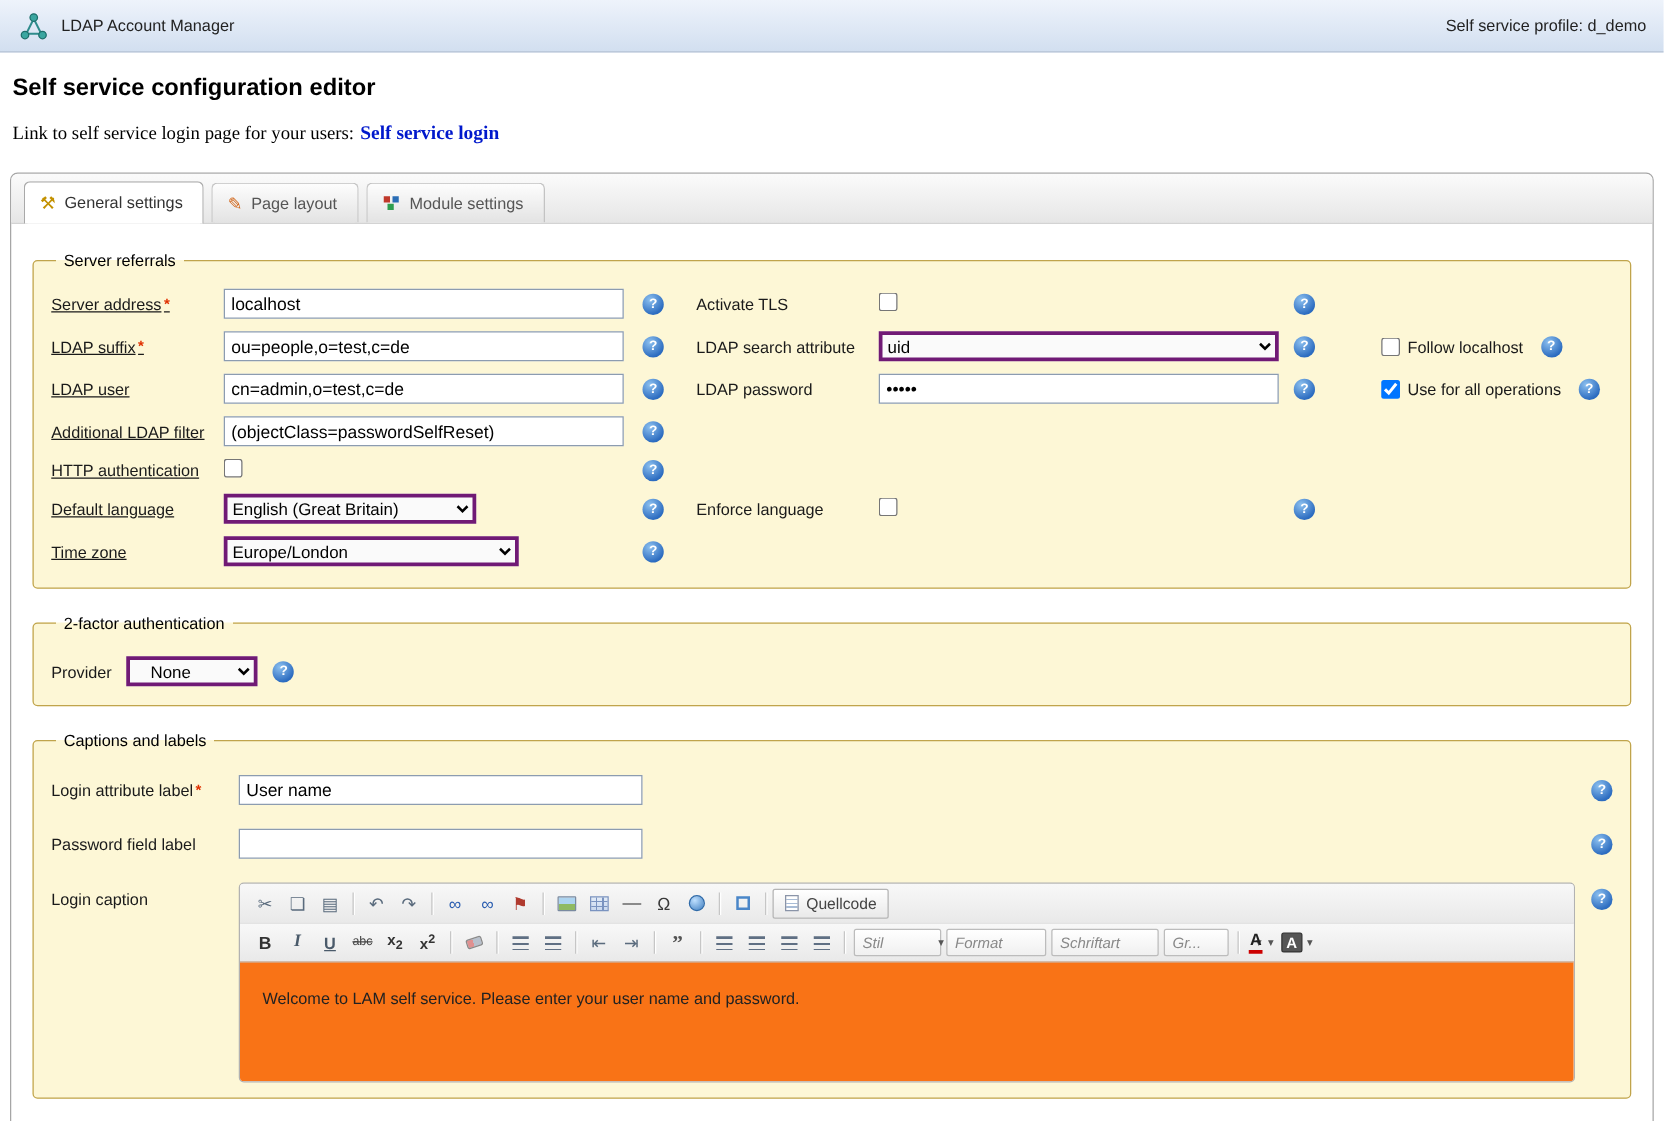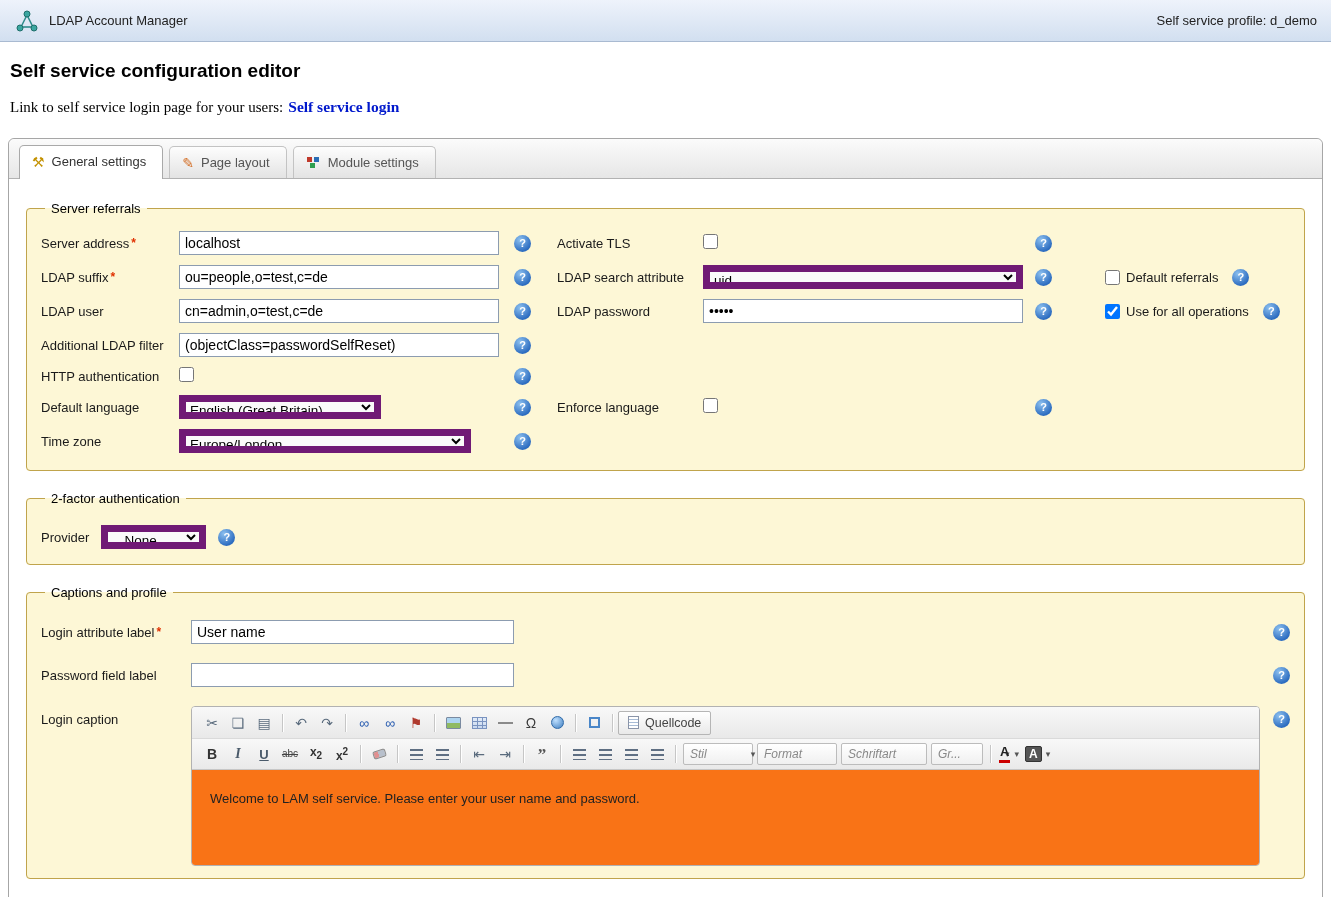--- a/index.html
+++ b/index.html
@@ -36,34 +36,34 @@
 
   .content { padding:22px 17px 30px 17px; }
 
   
   fieldset { border:1px solid #c0a44c; border-radius:4px; background:#fdf7d6;
     padding:10px 14px 12px 14px; margin-bottom:20px; }
   legend { padding:0 6px; margin-left:4px; color:#000; }
 
   
   .row { display:flex; align-items:center; height:34px; }
-  .lbl  { width:138px; flex:none; }
+  .lbl  { width:138px; flex:none;text-decoration:underline; }
   .inp  { width:322px; flex:none; }
   .hlp  { width:56px;  flex:none; padding-left:13px; }
   .lbl2 { width:146px; flex:none; }
   .inp2 { width:322px; flex:none; }
   .hlp2 { width:56px;  flex:none; padding-left:10px; }
   .extra { flex:1; display:flex; align-items:center; padding-left:24px; gap:6px; }
   .extra .help { margin-left:8px; }
 
   .txt { height:24px; width:320px; border:1px solid #8c9cb0; padding:2px 5px;
     font-size:14px; font-family:inherit; color:#000; background:#fff; }
-  select { height:24px; border:7px solid #701a75; font-size:13.5px;
+  select { height:24px; border:3px solid #701a75; font-size:13.5px;
     font-family:inherit; background:#fafafa; color:#000; }
-  .sel-lang { width:202px; } .sel-tz { width:292px; }
+  .sel-lang { width:202px; } .sel-tz { width:236px; }
   .sel-attr { width:320px; } .sel-provider { width:105px;padding-left:12px; }
   .cb { width:15px; height:15px; }
 
   .help { display:inline-block; width:17px; height:17px; border-radius:50%;
     background:radial-gradient(circle at 35% 28%, #8cc0ef, #2c6cc0 72%);
     color:#fff; font-weight:bold; font-size:11px; text-align:center; line-height:17px;
     cursor:pointer; flex:none; }
   .req { color:#e03000; font-weight:bold; margin-left:2px; font-size:12px; vertical-align:top; }
 
   
@@ -188,21 +188,21 @@
 
       <div class="row">
         <span class="lbl"><span>LDAP suffix</span><span class="req">*</span></span>
         <span class="inp"><input class="txt" value="ou=people,o=test,c=de" style=""></span>
         <span class="hlp"><span class="help">?</span></span>
         <span class="lbl2">LDAP search attribute</span>
         <span class="inp2"><select class="sel-attr"><option>uid</option></select></span>
         <span class="hlp2"><span class="help">?</span></span>
         <span class="extra">
           <input type="checkbox" class="cb" style="">
-          <span>Default referrals</span>
+          <span>Follow localhost</span>
           <span class="help">?</span>
         </span>
       </div>
 
       <div class="row">
         <span class="lbl">LDAP user</span>
         <span class="inp"><input class="txt" value="cn=admin,o=test,c=de" style=""></span>
         <span class="hlp"><span class="help">?</span></span>
         <span class="lbl2">LDAP password</span>
         <span class="inp2"><input type="password" class="txt" value="•••••" style=""></span>
@@ -245,21 +245,21 @@
     <fieldset>
       <legend>2-factor authentication</legend>
       <div class="row2fa">
         <span>Provider</span>
         <select class="sel-provider"><option>None</option></select>
         <span class="help">?</span>
       </div>
     </fieldset>
 
     <fieldset>
-      <legend>Captions and profile</legend>
+      <legend>Captions and labels</legend>
 
       <div class="crow">
         <span class="clbl"><span>Login attribute label</span><span class="req">*</span></span>
         <input class="txt ctxt" value="User name" style="">
         <span class="spacer"></span>
         <span class="help">?</span>
       </div>
 
       <div class="crow">
         <span class="clbl">Password field label</span>

